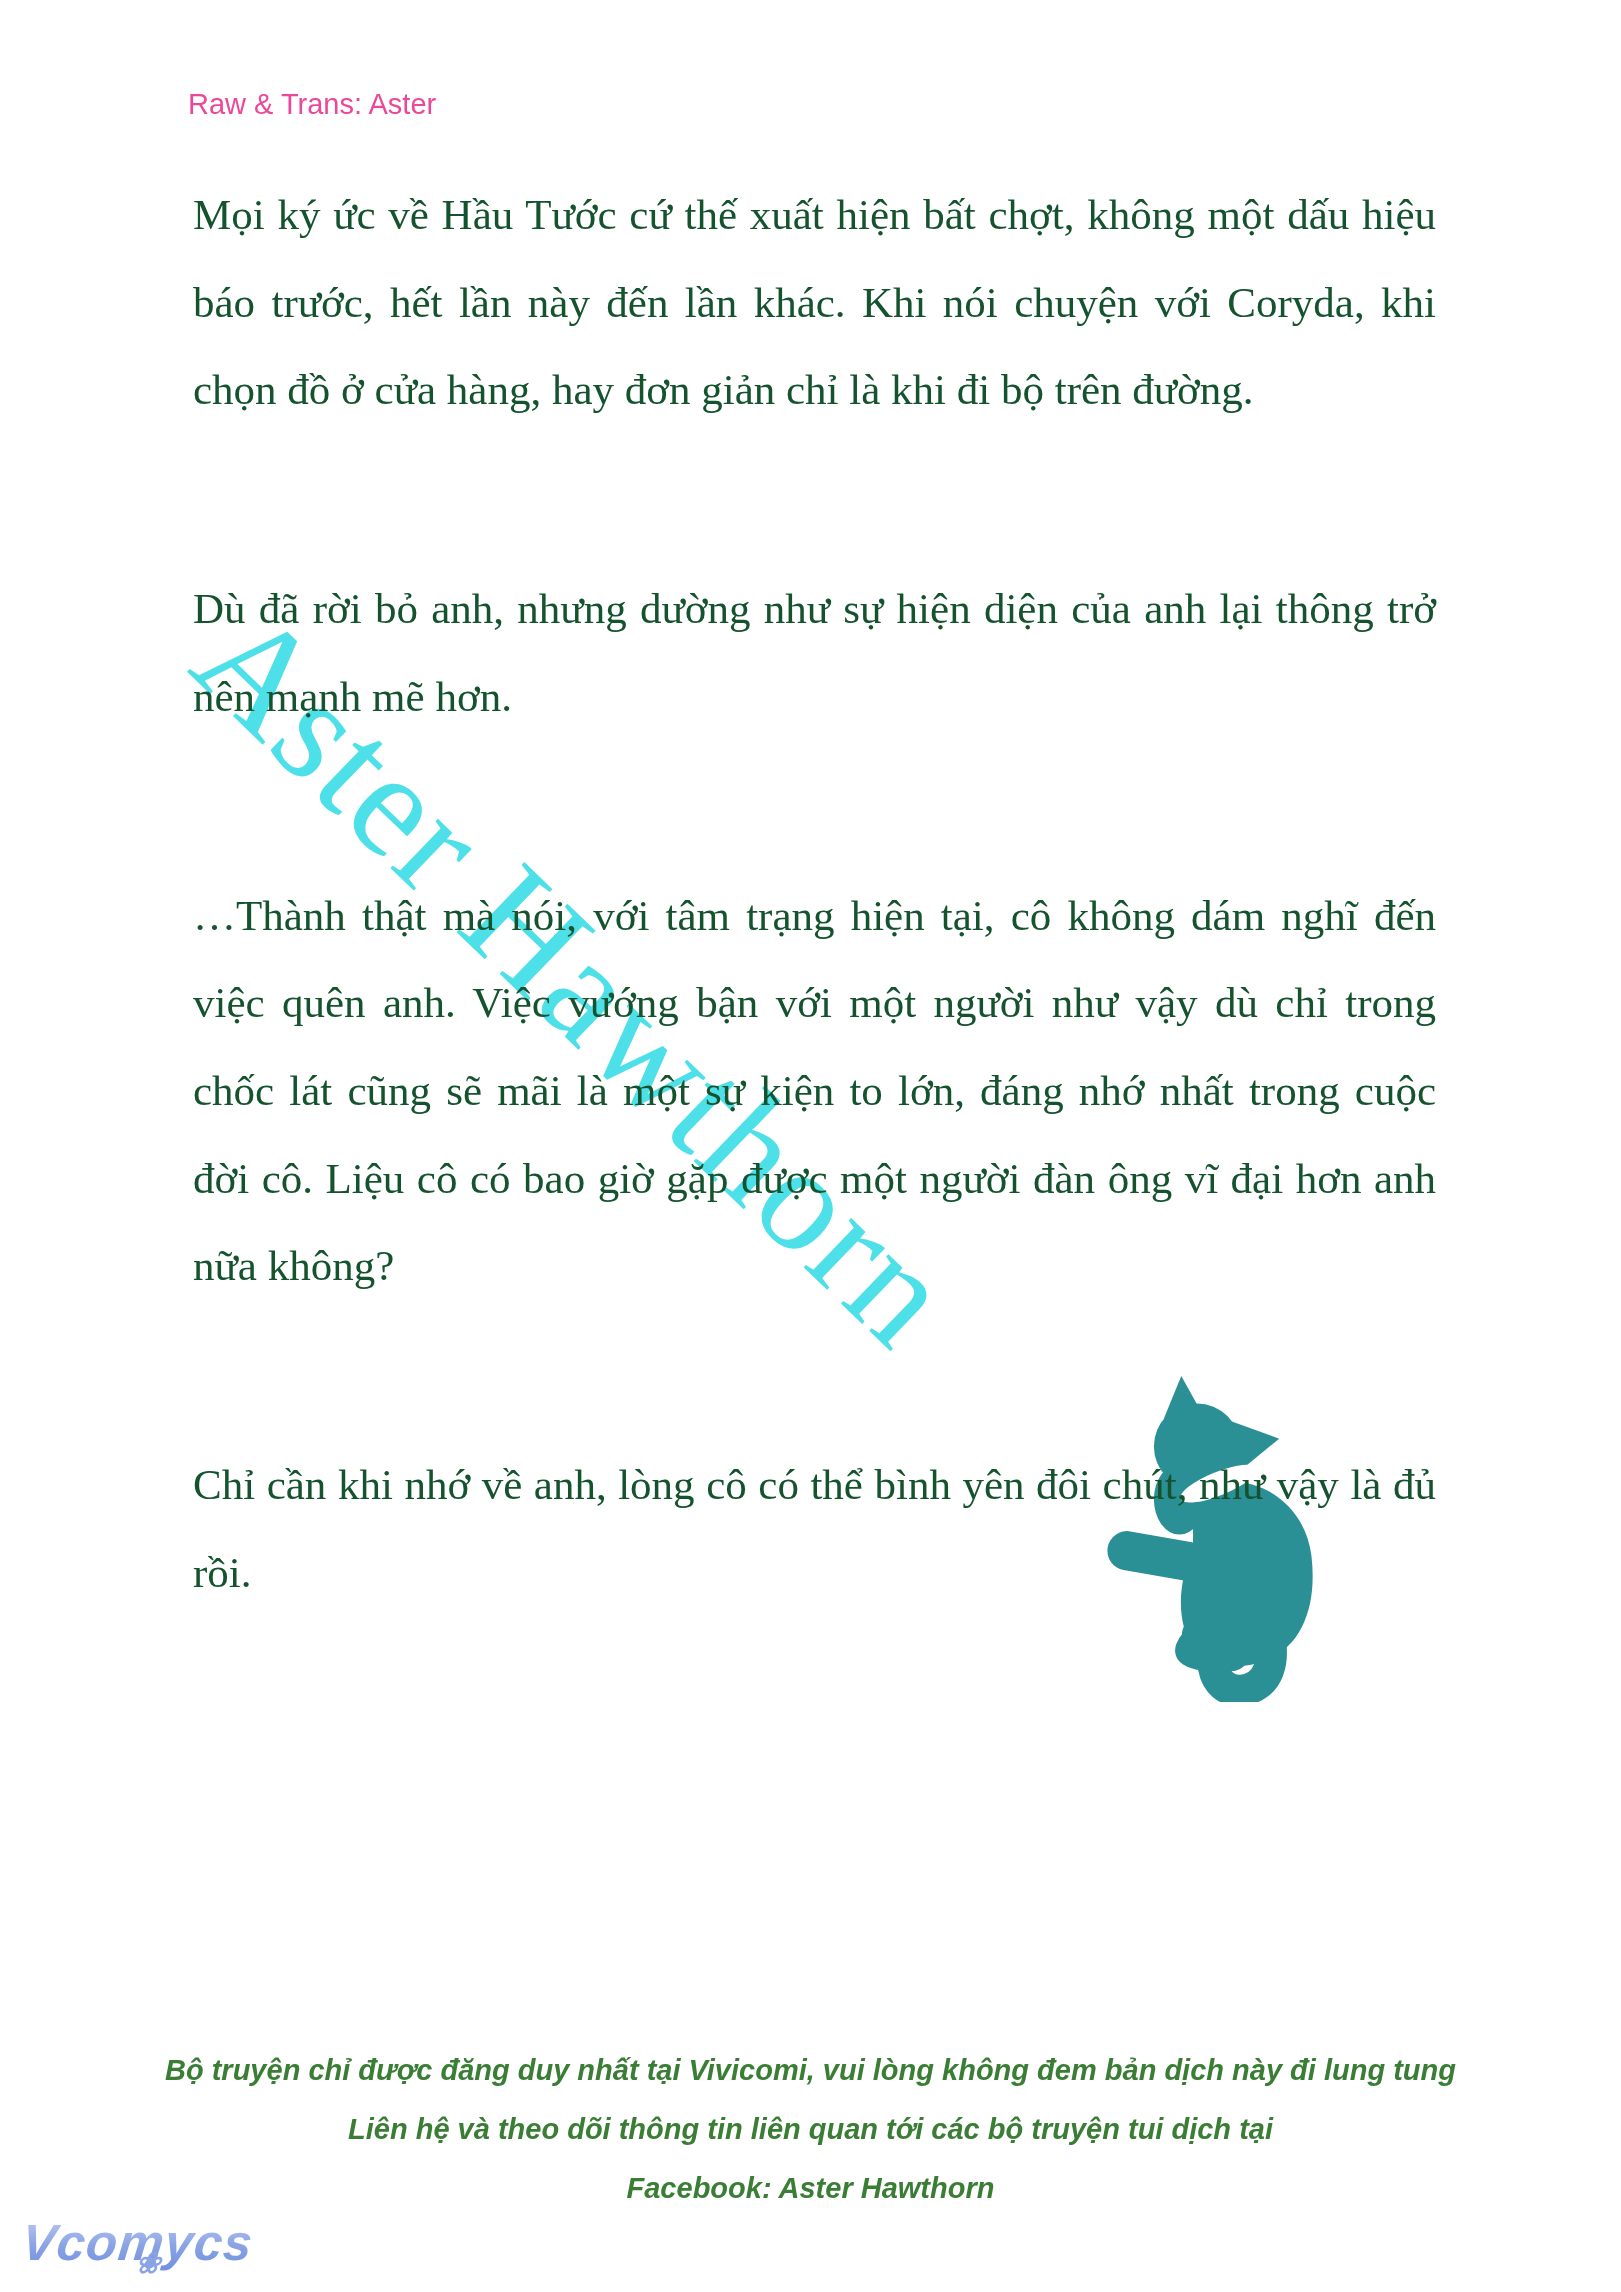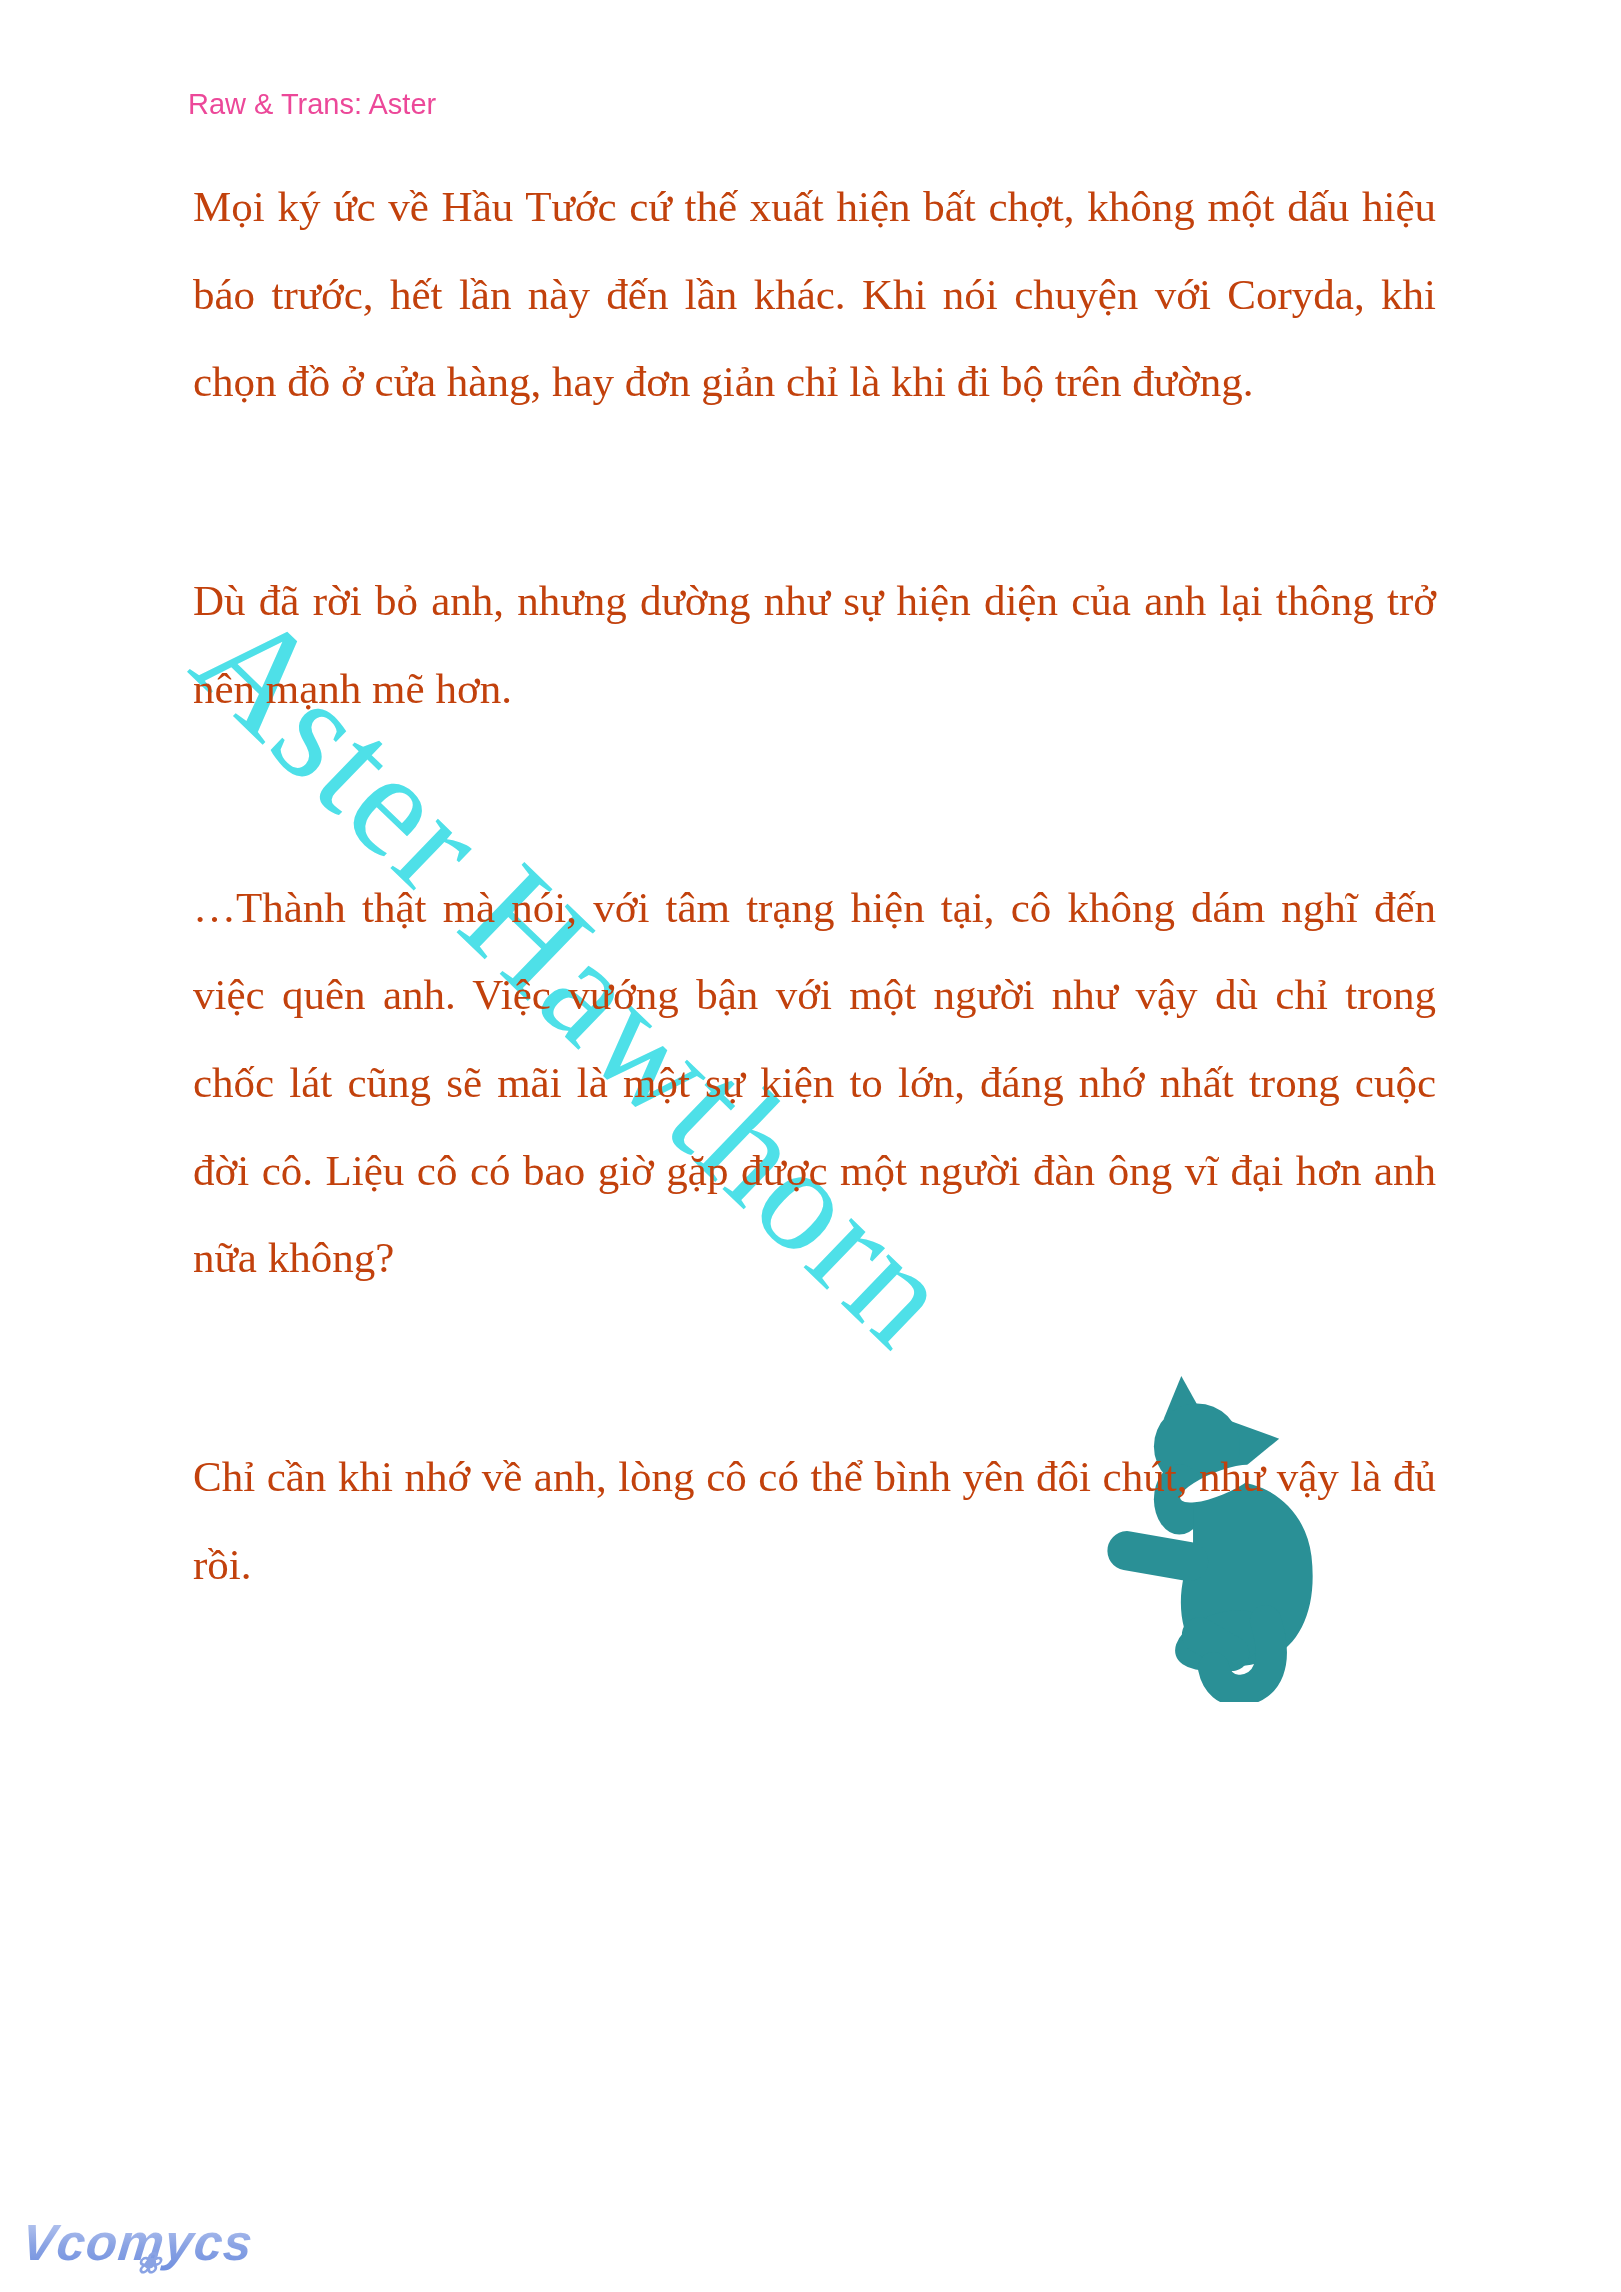--- a/index.html
+++ b/index.html
@@ -33,26 +33,26 @@
     user-select:none;
   }
   .cat{
     position:absolute;
     left:1103px; top:1374px;
     width:230px; height:328px;
     z-index:0;
   }
   .content{
     position:absolute;
-    left:193px; top:163px;
+    left:193px; top:171px;
     width:1243px;
     font-size:43px;
     line-height:2.04;
     text-align:justify;
-    color:#c2410c;
+    color:#14532d;
     z-index:1;
   }
   .content p{margin:0 0 131px 0;}
   .content p:last-child{margin-bottom:0;}
   .footer{
     position:absolute;
     left:0; right:0; top:2041px;
     text-align:center;
     font-family:"Liberation Sans", sans-serif;
     font-style:italic;
@@ -122,20 +122,25 @@
     </svg>
   </div>
 
   <div class="content">
     <p>Mọi ký ức về Hầu Tước cứ thế xuất hiện bất chợt, không một dấu hiệu báo trước, hết lần này đến lần khác. Khi nói chuyện với Coryda, khi chọn đồ ở cửa hàng, hay đơn giản chỉ là khi đi bộ trên đường.</p>
     <p>Dù đã rời bỏ anh, nhưng dường như sự hiện diện của anh lại thông trở nên mạnh mẽ hơn.</p>
     <p>…Thành thật mà nói, với tâm trạng hiện tại, cô không dám nghĩ đến việc quên anh. Việc vướng bận với một người như vậy dù chỉ trong chốc lát cũng sẽ mãi là một sự kiện to lớn, đáng nhớ nhất trong cuộc đời cô. Liệu cô có bao giờ gặp được một người đàn ông vĩ đại hơn anh nữa không?</p>
     <p>Chỉ cần khi nhớ về anh, lòng cô có thể bình yên đôi chút, như vậy là đủ rồi.</p>
   </div>
 
+  <div class="footer">
+    <div>Bộ truyện chỉ được đăng duy nhất tại Vivicomi, vui lòng không đem bản dịch này đi lung tung</div>
+    <div>Liên hệ và theo dõi thông tin liên quan tới các bộ truyện tui dịch tại</div>
+    <div>Facebook: Aster Hawthorn</div>
+  </div>
 
   <div class="logo">
     <span>Vcomycs</span>
     <span class="flower">❀</span>
   </div>
 
 </div>
 
 
 </body></html>

